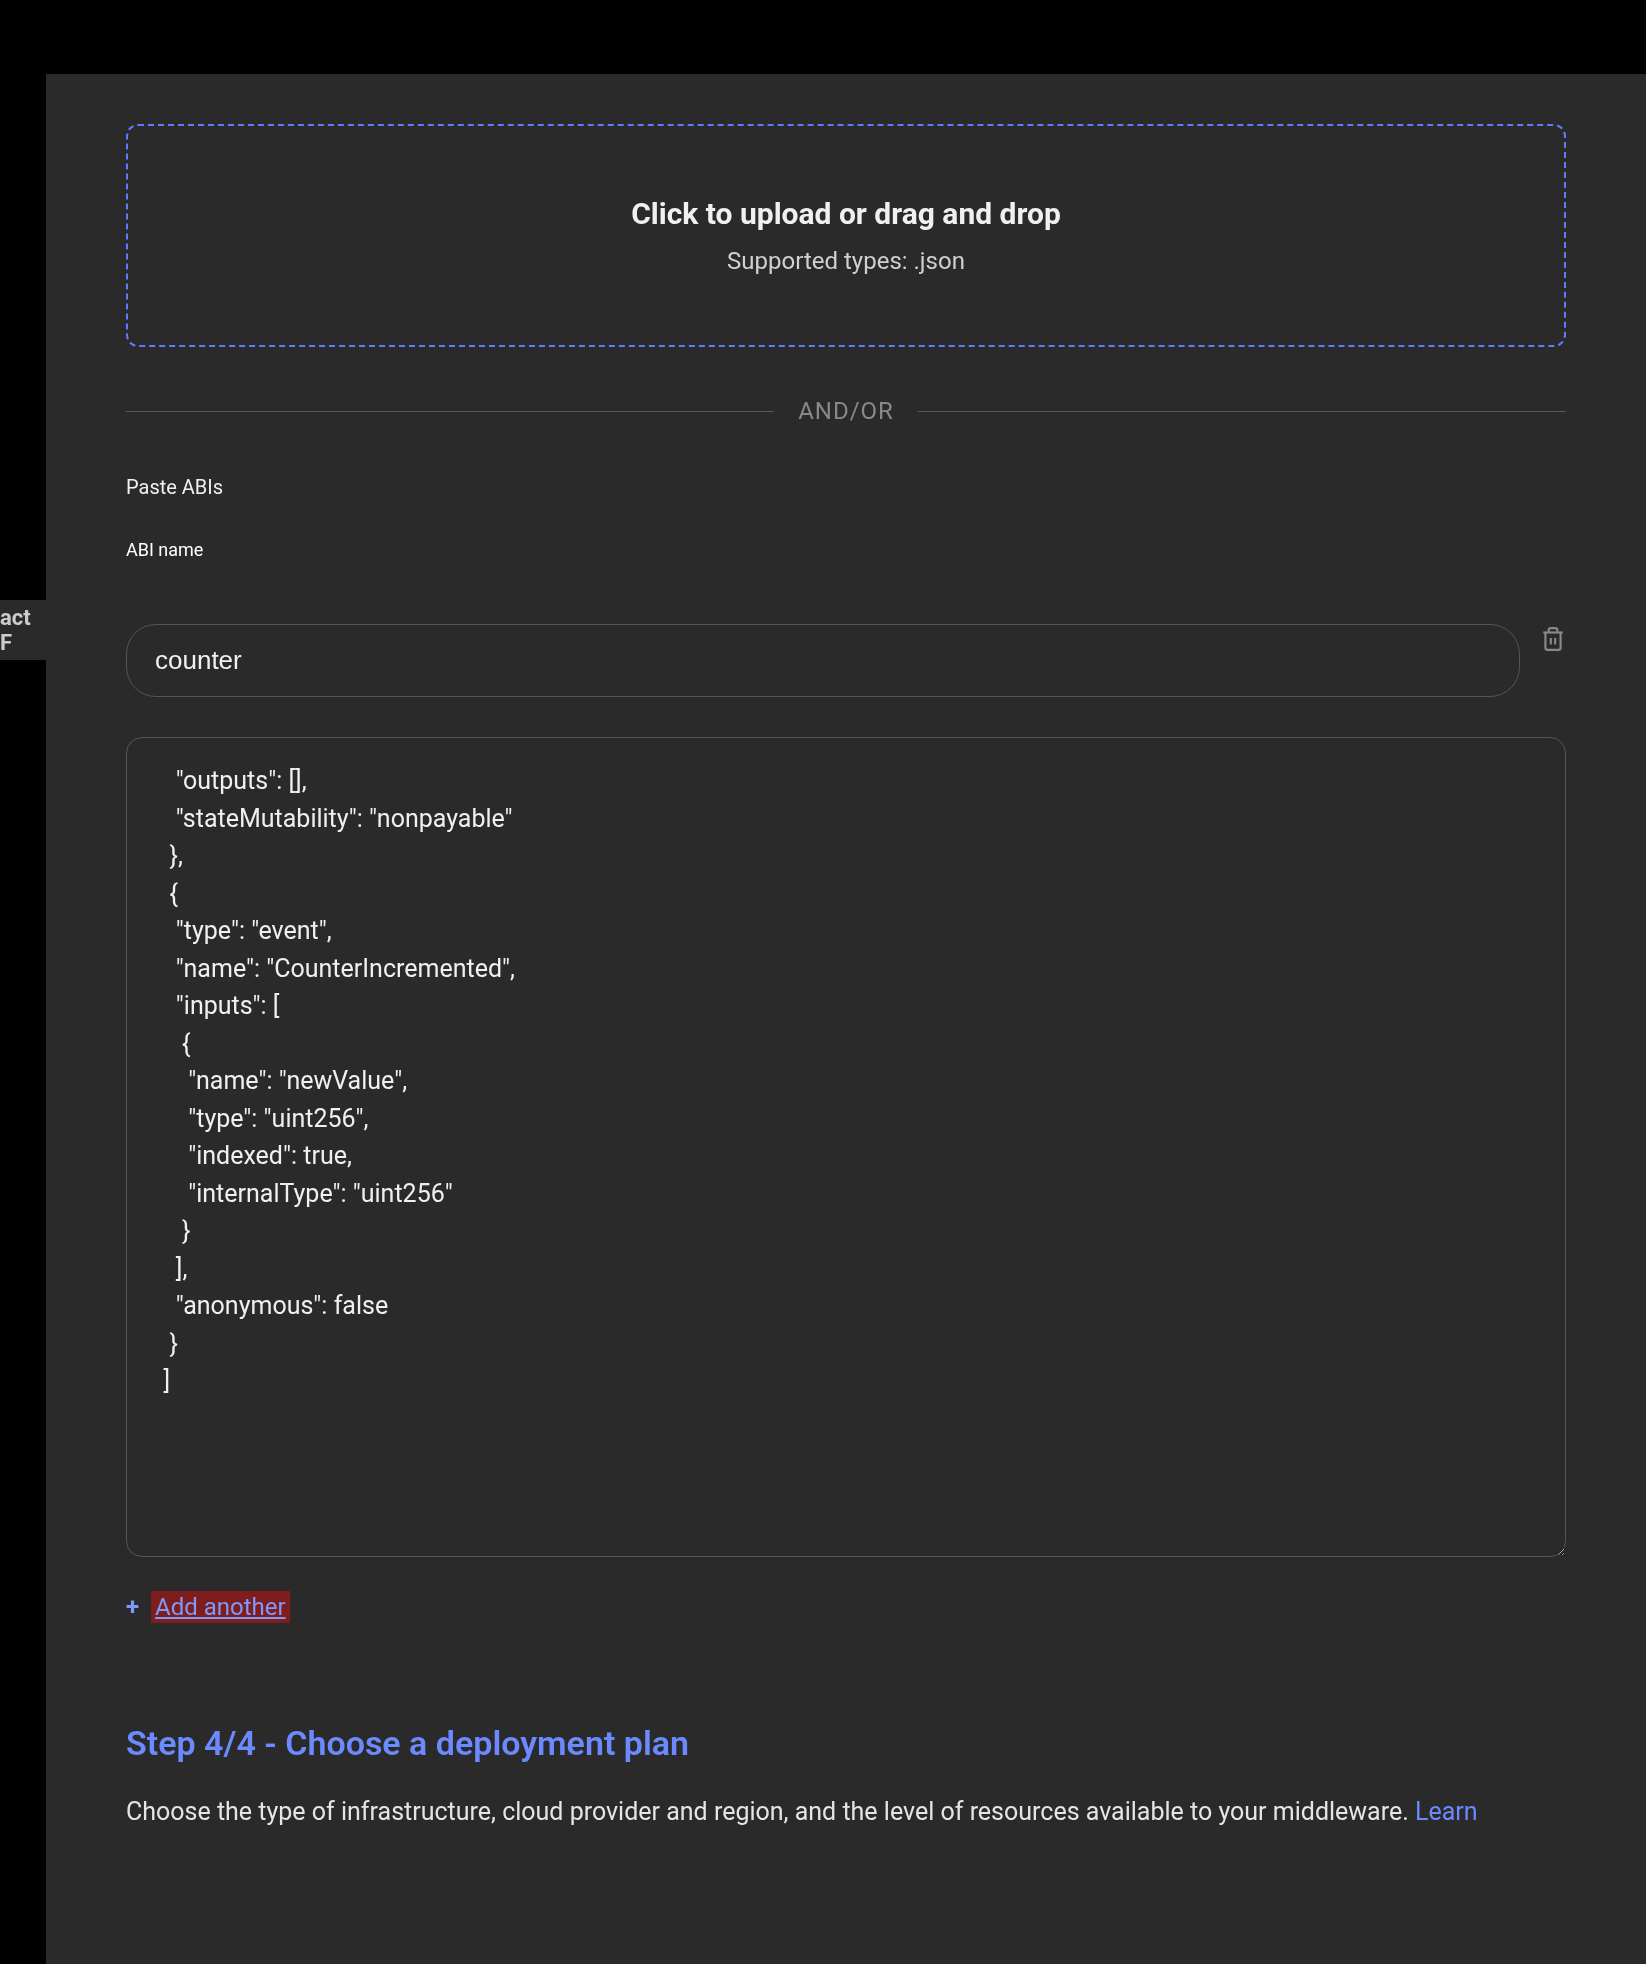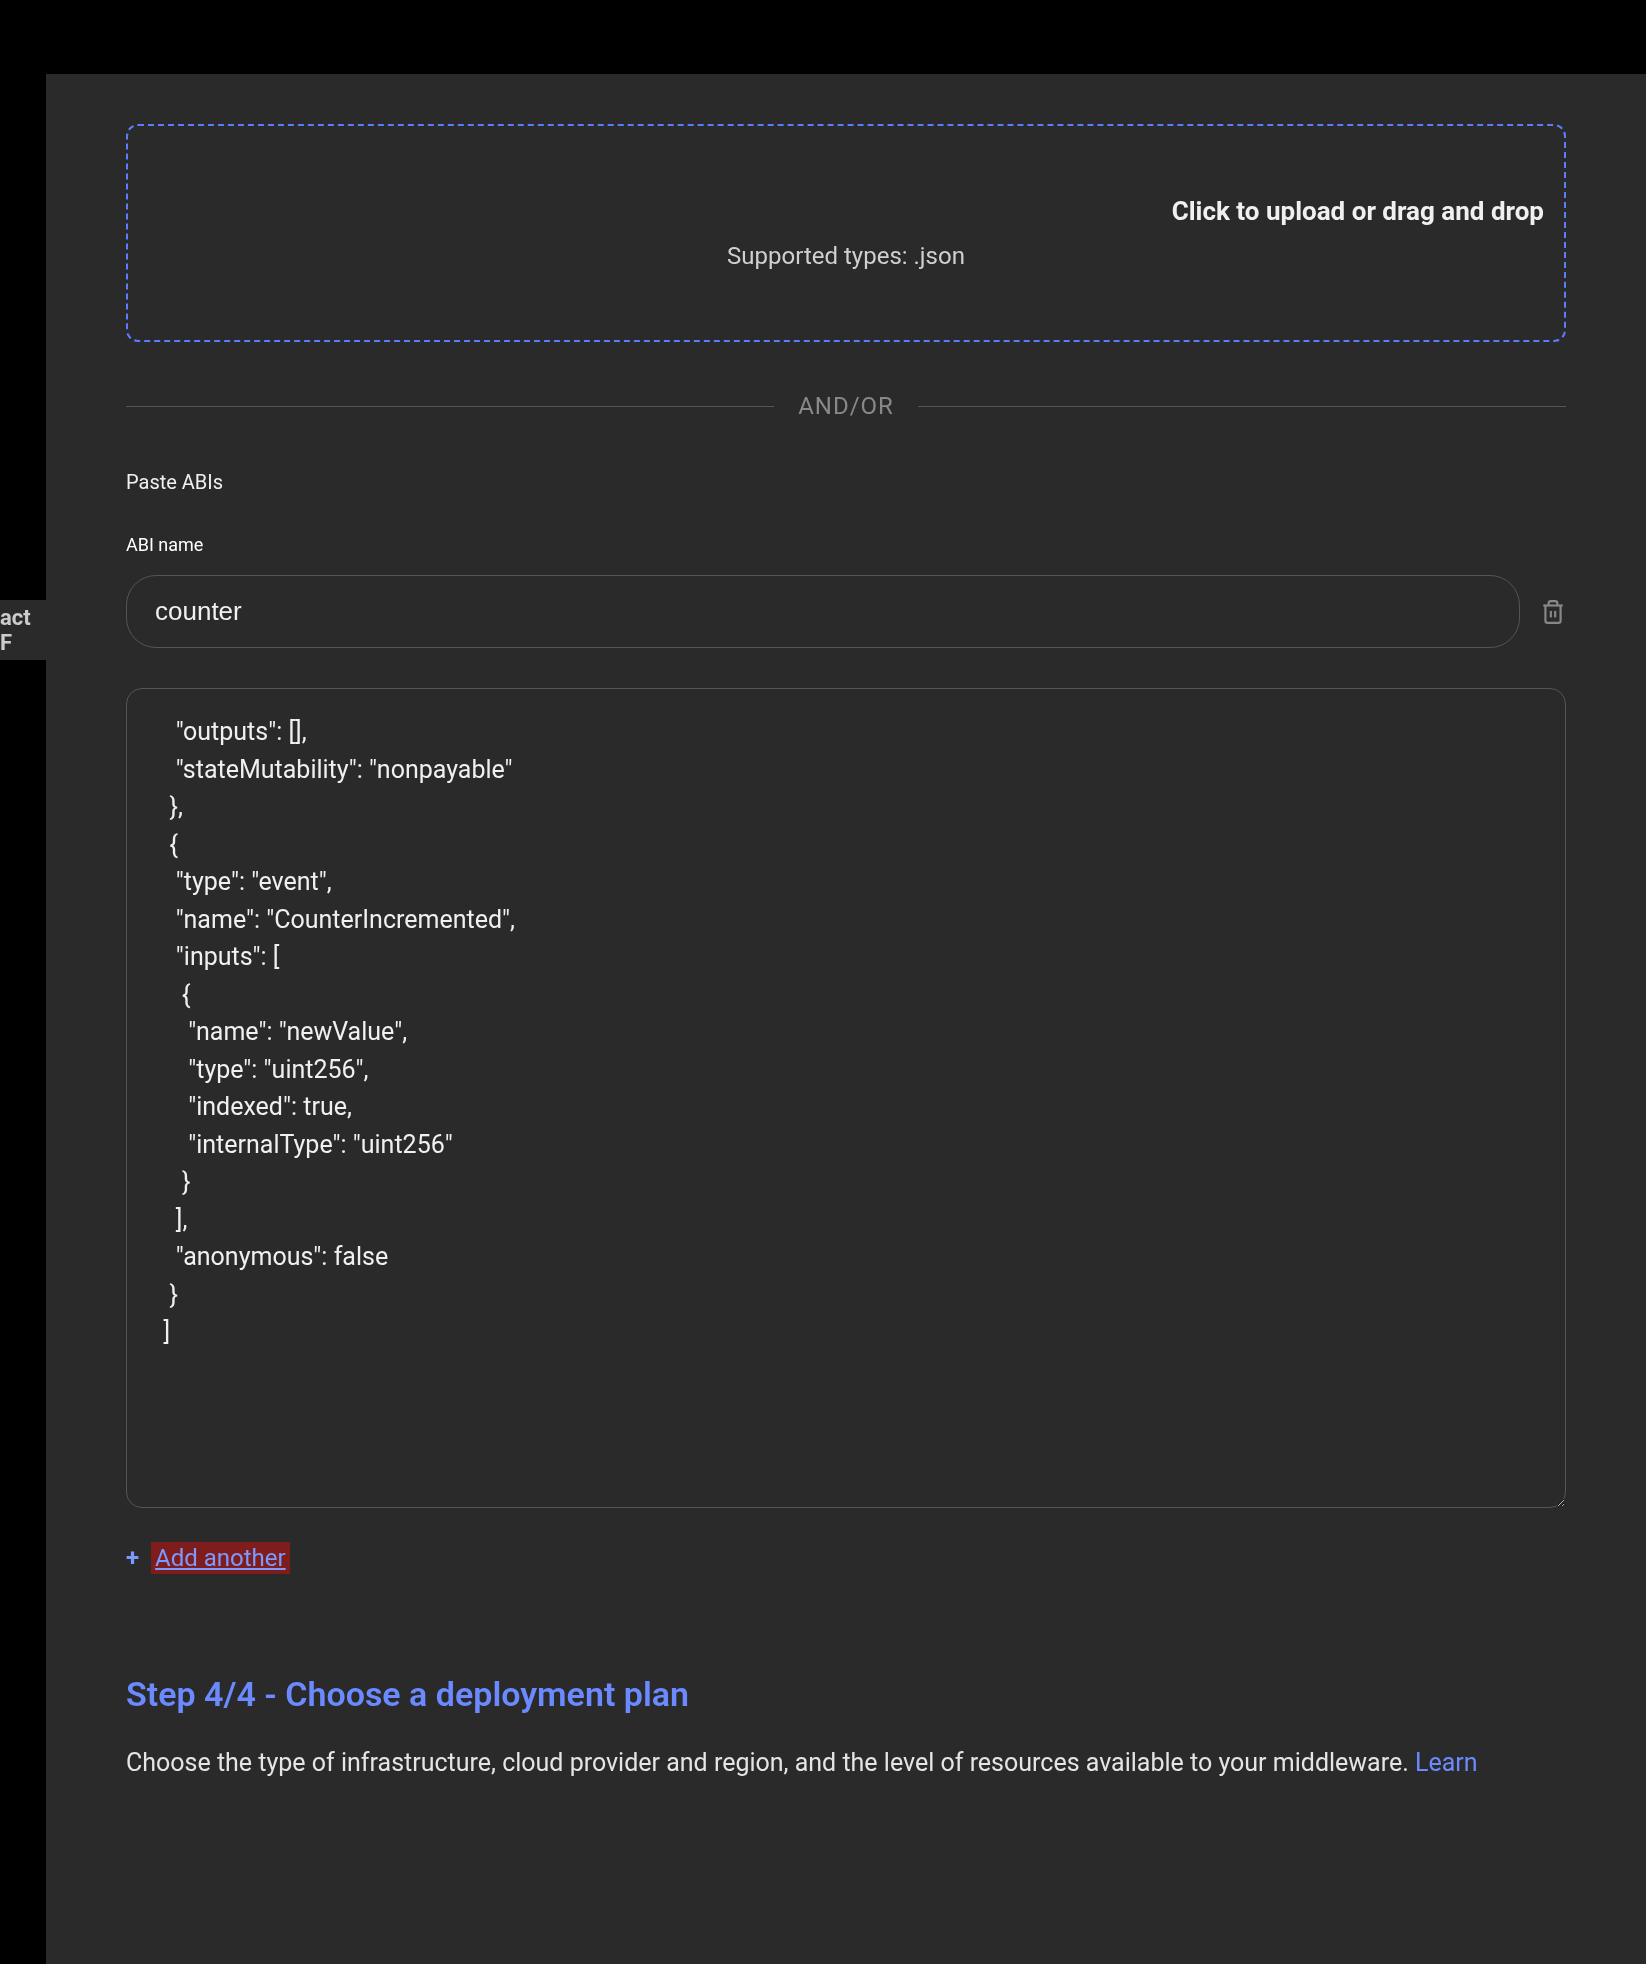--- a/index.html
+++ b/index.html
@@ -44,25 +44,24 @@
     }
     .upload-box {
       border: 2px dashed #5b7cff;
       border-radius: 12px;
       padding: 70px 20px;
       text-align: center;
       cursor: pointer;
       margin-bottom: 50px;
     }
     .upload-title {
-      font-size: 26px;
+      font-size: 30px;
       font-weight: 700;
       color: #f0f0f0;
       margin-bottom: 16px;
-      text-align: right;
     }
     .upload-subtitle {
       font-size: 24px;
       color: #d0d0d0;
       font-weight: 400;
     }
     .divider-row {
       display: flex;
       align-items: center;
       margin-bottom: 50px;
@@ -98,20 +97,21 @@
     }
     .text-input {
       flex: 1;
       background: #2a2a2a;
       border: 1px solid #555;
       border-radius: 30px;
       padding: 20px 28px;
       color: #f0f0f0;
       font-size: 26px;
       outline: none;
+      margin-top: 44px;
     }
     .trash-icon {
       color: #888;
       cursor: pointer;
       width: 26px;
       height: 26px;
       flex-shrink: 0;
     }
     .textarea-input {
       width: 100%;

